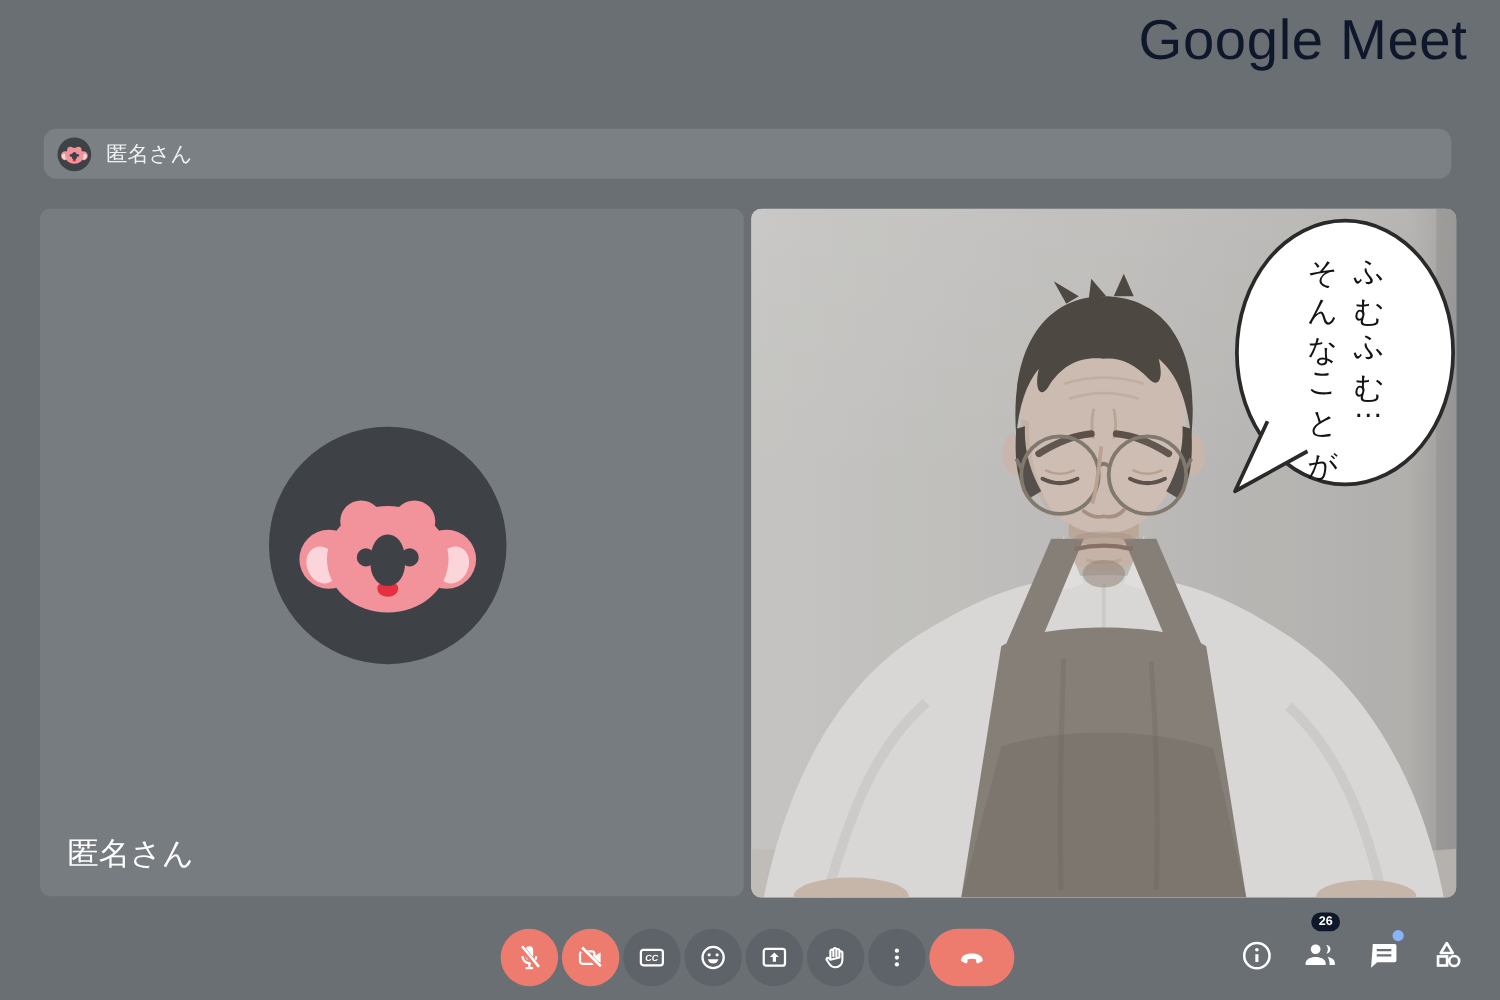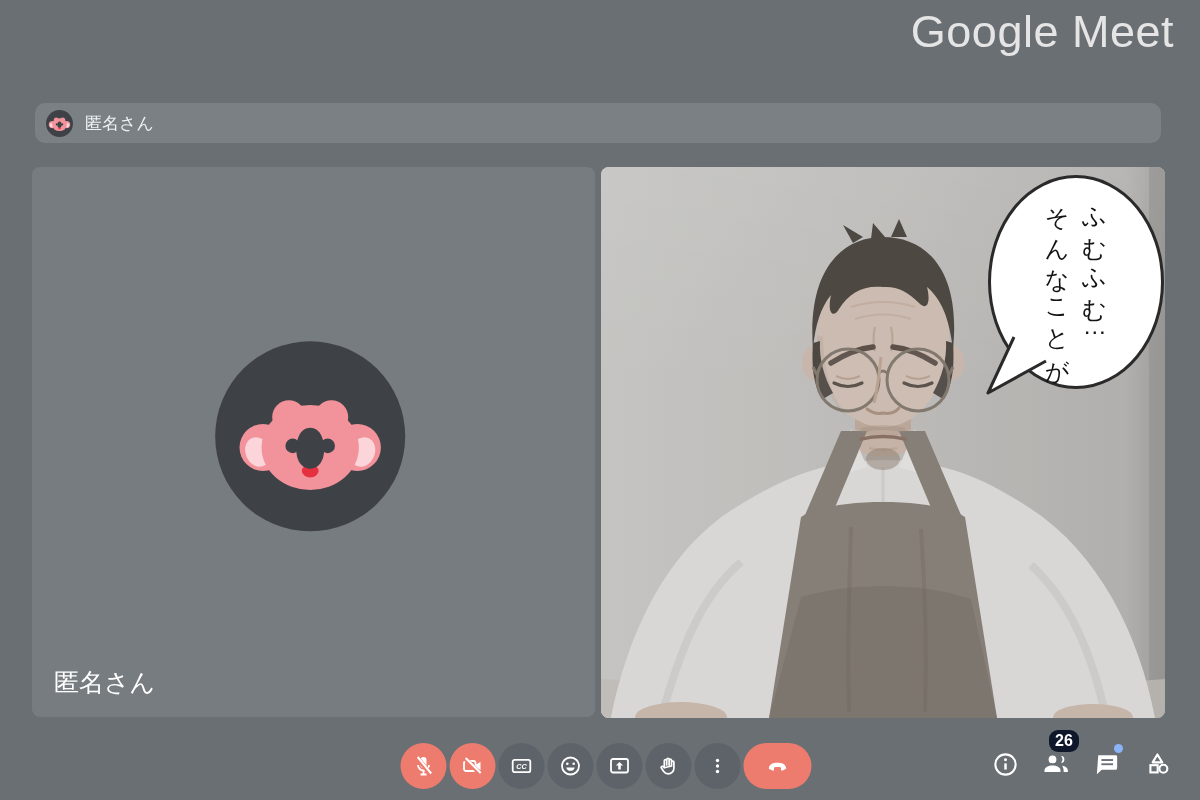--- a/index.html
+++ b/index.html
@@ -1,20 +1,20 @@
 <!DOCTYPE html>
 <html><head>
 <meta charset="utf-8">
 <style>
   html,body{margin:0;padding:0;background:#6a6f74;}
   .stage{position:relative;width:1200px;height:800px;background:#6a6f74;overflow:hidden;
          font-family:"Liberation Sans","DejaVu Sans",sans-serif;}
 
   
-  .app-title{position:absolute;top:6px;right:26px;font-size:45px;color:#e5e5e5;
+  .app-title{position:absolute;top:6px;right:26px;font-size:45px;color:#0f172a;
              letter-spacing:.5px;font-weight:400;}
 
   
   .pinned-pill{position:absolute;left:35px;top:103px;width:1126px;height:40px;
                background:#7b8085;border-radius:10px;display:flex;align-items:center;
                gap:12px;padding:0 11px;box-sizing:border-box;}
   .pill-avatar{width:27px;height:27px;border-radius:50%;background:#3e4246;
                display:flex;align-items:center;justify-content:center;flex:0 0 auto;}
   .pill-name{color:#eef0f1;font-size:17px;}
 
@@ -47,21 +47,21 @@
           align-items:center;justify-content:center;padding:0;cursor:pointer;font-style:italic;}
   .tb-btn.red{background:#ed7c6e;}
   .tb-btn.gray{background:#5d6368;}
   .tb-btn.end{width:68px;border-radius:23px;}
 
   
   .panel-icons{position:absolute;right:26px;bottom:20px;display:flex;gap:19px;align-items:flex-end;}
   .p-icon{position:relative;width:32px;height:32px;display:flex;align-items:center;
           justify-content:center;cursor:pointer;}
   .count-badge{position:absolute;top:-18px;left:9px;background:#0f172a;color:#fff;
-               font-size:16px;font-weight:bold;border-radius:9px;padding:2px 6px;line-height:1.1;}
+               font-size:10px;font-weight:bold;border-radius:9px;padding:2px 6px;line-height:1.1;}
   .unread-dot{position:absolute;top:-4px;right:0px;width:9px;height:9px;border-radius:50%;
               background:#8ab4f8;}
 </style>
 </head>
 <body>
 
 <div class="stage">
 
   <div class="app-title">Google Meet</div>
 

